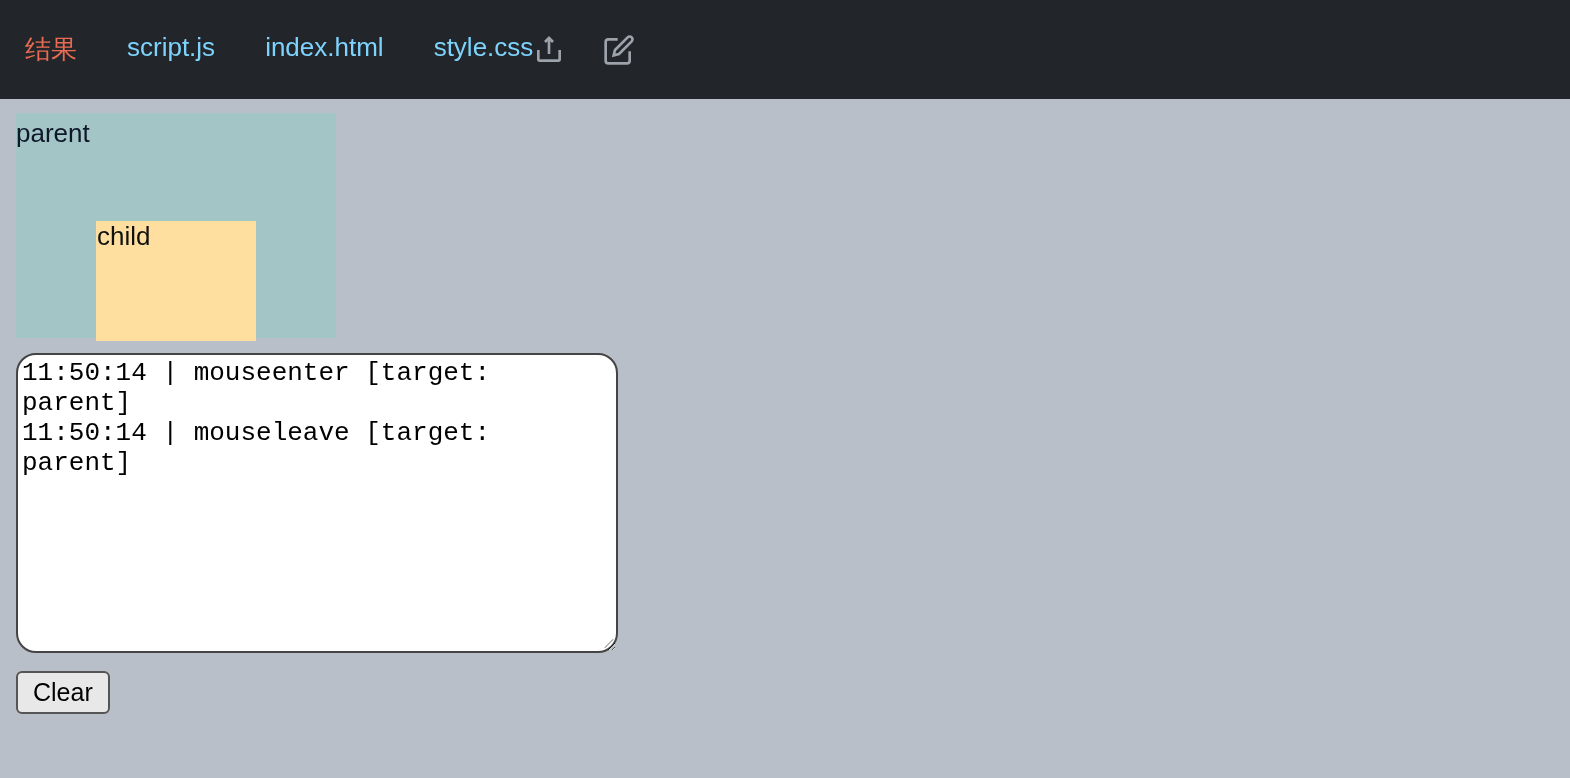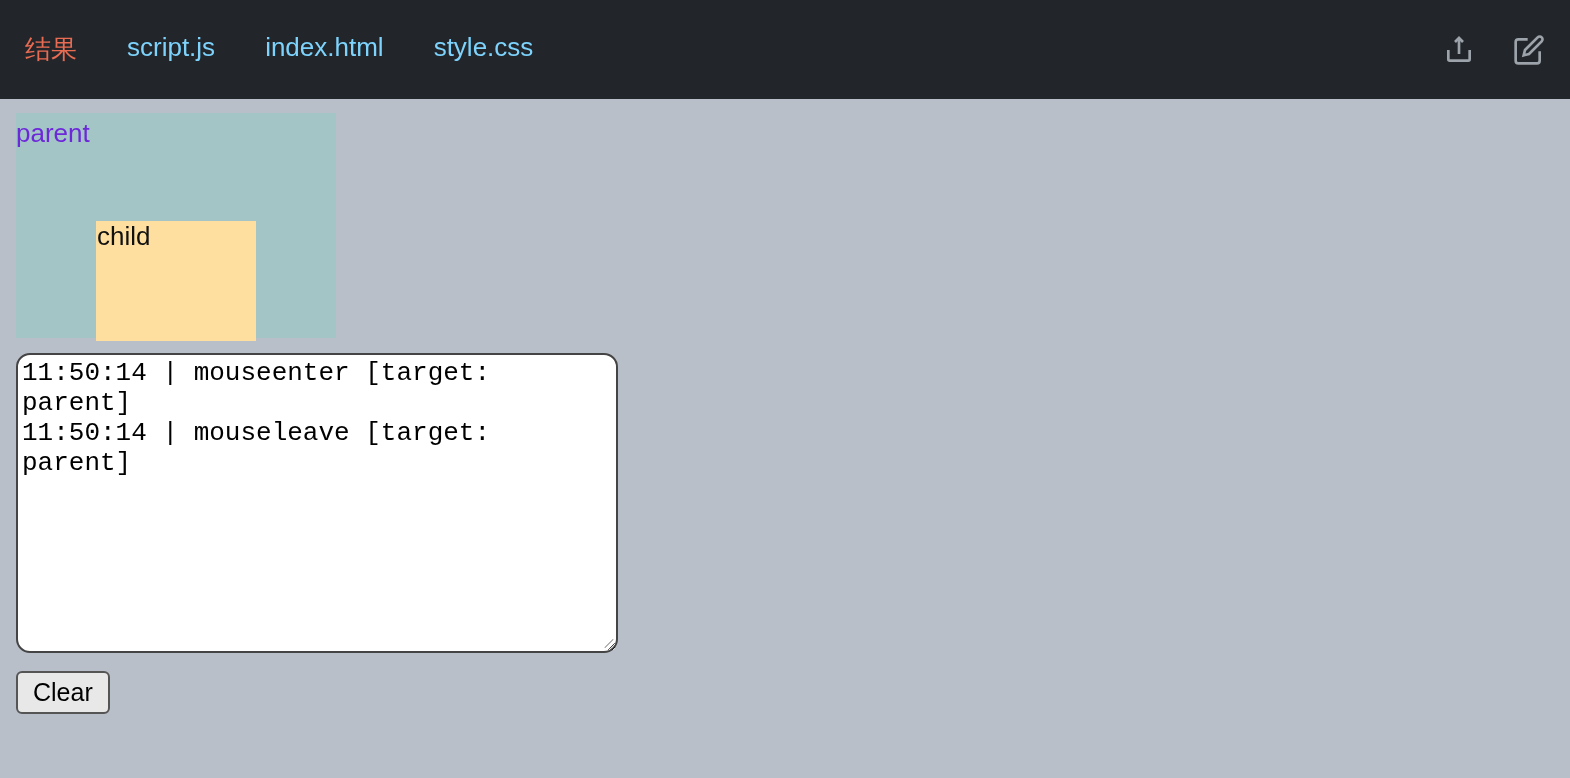--- a/index.html
+++ b/index.html
@@ -13,21 +13,20 @@
       width: 1570px;
       height: 778px;
       overflow: hidden;
     }
     .header {
       background: #22262b;
       height: 99px;
       display: flex;
       align-items: center;
       padding: 0 25px;
-      justify-content: space-between;
     }
     .tabs {
       display: flex;
       gap: 50px;
     }
     .tab {
       color: #7dd3fc;
       font-size: 26px;
       cursor: pointer;
       padding: 8px 0;
@@ -55,41 +54,41 @@
     }
     .parent-box {
       background: #a3c5c5;
       width: 320px;
       height: 225px;
       padding: 0;
       position: relative;
     }
     .parent-label {
       font-size: 26px;
-      color: #6d28d9;
+      color: #0f172a;
       padding: 5px 0 0 0;
     }
     .child-box {
       background: #ffdf9f;
       width: 160px;
       height: 120px;
       position: absolute;
       left: 80px;
       top: 60px;
       margin-top: 48px;
     }
     .child-label {
       font-size: 26px;
       color: #111;
       padding: 0 0 0 1px;
     }
     .log-area {
       background: #fff;
       border: 2px solid #444;
-      border-radius: 14px;
+      border-radius: 20px;
       width: 602px;
       height: 300px;
       margin-top: 15px;
       padding: 4px 4px;
       font-family: "Courier New", monospace;
       font-size: 26px;
       resize: both;
       overflow: auto;
       white-space: pre-wrap;
       line-height: 1.15;

